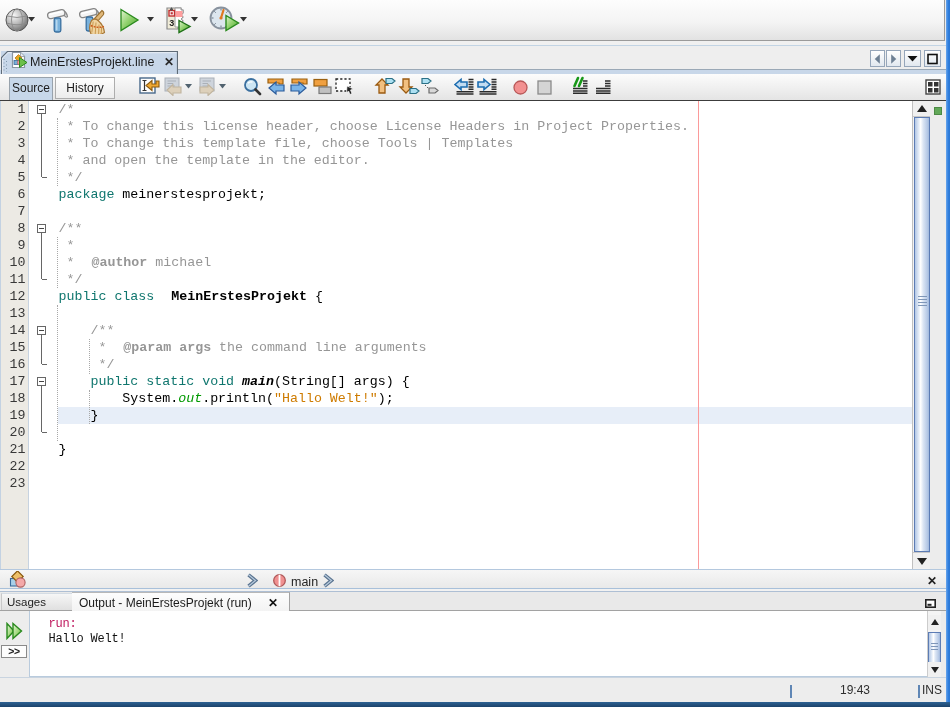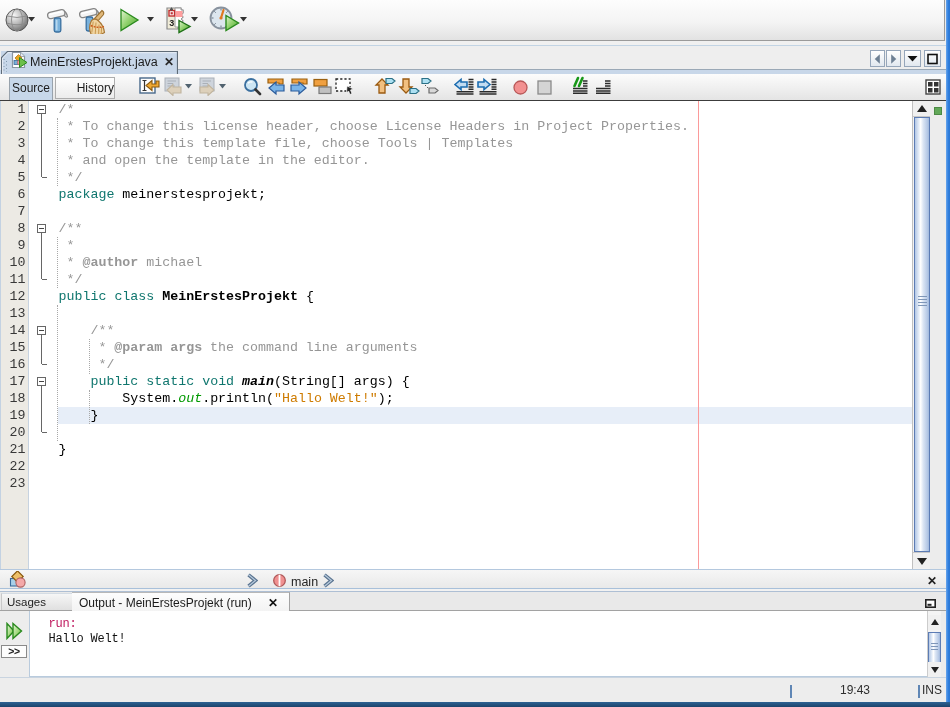--- a/index.html
+++ b/index.html
@@ -23,39 +23,39 @@
   .doctab .lbl{position:absolute;left:29px;top:4px;font-size:12.5px;color:#1c1c1c;}
   .doctab .x{position:absolute;left:163px;top:4px;font-size:12px;font-weight:bold;color:#2a2a2a;}
   
   .edbar{left:0;top:74px;width:946px;height:26px;
          background:linear-gradient(#fcfcfc,#efefef 55%,#e4e4e4);}
   .darkline{left:0;top:100px;width:946px;height:1.5px;background:#3c3c3c;}
   .btnSrc{position:absolute;left:9px;top:3px;width:44px;height:39px;background:#c7d7e9;
           border:1px solid #98a2ac;font-size:12px;color:#1c1c1c;text-align:center;line-height:20px;}
   .btnHis{position:absolute;left:55px;top:3px;width:60px;height:22px;
           background:linear-gradient(#fefefe,#ececec);
-          border:1px solid #adadad;font-size:12px;color:#1c1c1c;text-align:right;line-height:20px;}
+          border:1px solid #adadad;font-size:12px;color:#1c1c1c;text-align:center;line-height:20px;}
   .trbtn{position:absolute;top:5px;width:15px;height:17px;
          background:linear-gradient(#ffffff,#e2e8ef);border:1px solid #96a6ba;
          display:flex;align-items:center;justify-content:center;}
   .fbox{position:absolute;width:9px;height:9px;background:#fff;border:1px solid #666;}
   .fbox:after{content:"";position:absolute;left:1px;top:3px;width:5px;height:1px;background:#444;}
   .fline{position:absolute;width:1px;background:#666;}
   .ffoot{position:absolute;width:5px;height:1px;background:#666;}
   
   .editor{left:0;top:101px;width:946px;height:468px;background:#fff;}
   .gutter{position:absolute;left:0;top:0;width:29px;height:468px;background:#eceae4;
           border-left:1px solid #c3d2e2;border-right:1px solid #c7d3e0;}
   .gutter pre{font-size:13.3px;line-height:17px;text-align:right;padding-right:2.5px;color:#383838;}
   .hl{position:absolute;left:58px;top:306px;width:854px;height:17px;background:#e7eef8;}
   .guide{position:absolute;width:1px;border-left:1px dotted #a8a8a8;}
   .redline{position:absolute;left:698px;top:0;width:1px;height:468px;background:#fb9a9a;}
   pre.code{position:absolute;left:58.5px;top:0;font-size:13.3px;line-height:17px;color:#000;}
   .cmt{color:#969696;} .kw{color:#0f766e;} .str{color:#ce7b00;}
-  .bld{font-weight:bold;} .grn{color:#009900;font-style:italic;}
+  .bld{font-weight:bold;margin-left:9px;} .grn{color:#009900;font-style:italic;}
   .mit{font-weight:bold;font-style:italic;}
   
   .vsb{position:absolute;left:912px;top:0;width:18px;height:468px;background:#f2f2f2;border-left:1px solid #c0c0c0;}
   .stripe{position:absolute;left:930px;top:0;width:16px;height:468px;background:#ececec;}
   .sqgreen{position:absolute;left:4px;top:6px;width:8px;height:8px;background:#62a859;border:1px solid #4c8a45;}
   .sbbtn{position:absolute;left:0;width:18px;height:16px;background:#f0f0f0;}
   .thumb{position:absolute;left:1px;top:16px;width:16px;height:435px;
          background:linear-gradient(90deg,#b2c6e4 0,#e6eef8 28%,#ffffff 40%,#dce6f4 58%,#b6c9e6 88%,#a0b8dc 100%);
          border:1px solid #5c7cb4;}
   .grip{position:absolute;left:3px;width:9px;height:1px;background:#7e96b8;}
@@ -183,21 +183,21 @@
         <path d="M3 8 L3 21 M5.5 10 L5.5 21" stroke="#8096ac" stroke-width="1" stroke-dasharray="1 2.5" fill="none"></path>
       </svg>
       <svg class="abs" style="left:10px;top:1px" width="17" height="17" viewBox="0 0 17 17">
         <path d="M1.5 0.5 H9.5 L13.5 4.5 V15.5 H1.5 Z" fill="#ffffff" stroke="#8a96a2" stroke-width="1.2"></path>
         <path d="M9.5 0.5 L9.5 4.5 L13.5 4.5" fill="#e8ecf0" stroke="#8a96a2" stroke-width="0.8"></path>
         <rect x="5" y="3.6" width="5" height="5" fill="#e8a820" stroke="#b87818" stroke-width="0.8" transform="rotate(45 7.5 6.1)"></rect>
         <rect x="3" y="8.5" width="4.5" height="4" fill="#7ab0d8" stroke="#3a6a9a" stroke-width="0.8"></rect>
         <circle cx="9" cy="10.5" r="2.6" fill="#f09898" stroke="#b06060" stroke-width="0.8"></circle>
         <path d="M8.5 5.5 L16 10.5 L8.5 15.5 Z" fill="#6cc04a" stroke="#2d8a1e" stroke-width="1"></path>
       </svg>
-      <span class="lbl">MeinErstesProjekt.java</span>
+      <span class="lbl">MeinErstesProjekt.line</span>
         <span class="x">✕</span>
     </div>
     <div class="trbtn" style="left:870px">
         <svg width="14" height="14" viewBox="0 0 14 14">
           <path d="M9.5 2 L4 7 L9.5 12 Z" fill="#6e8094"></path>
         </svg>
       </div>
     <div class="trbtn" style="left:886px">
         <svg width="14" height="14" viewBox="0 0 14 14">
           <path d="M4.5 2 L10 7 L4.5 12 Z" fill="#6e8094"></path>

